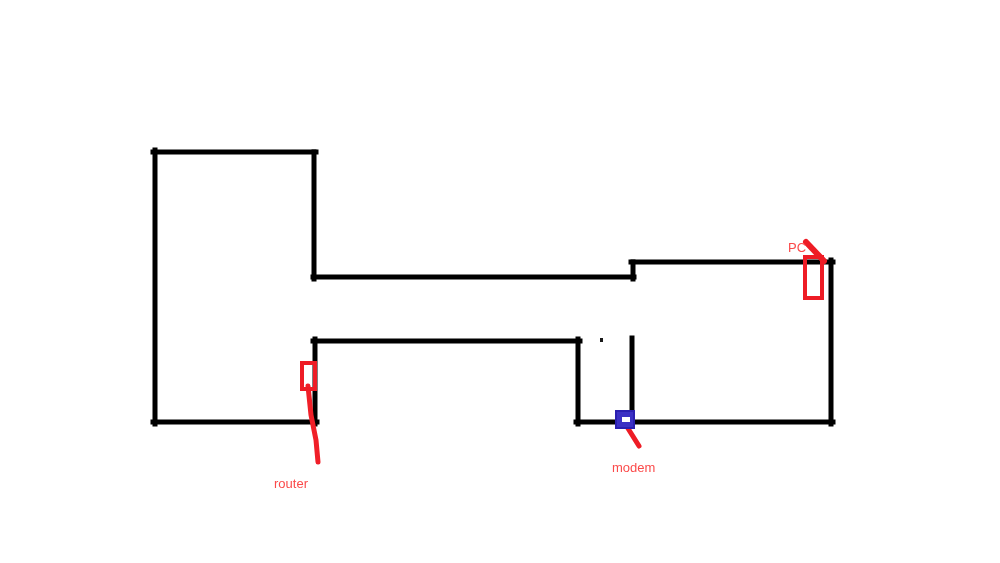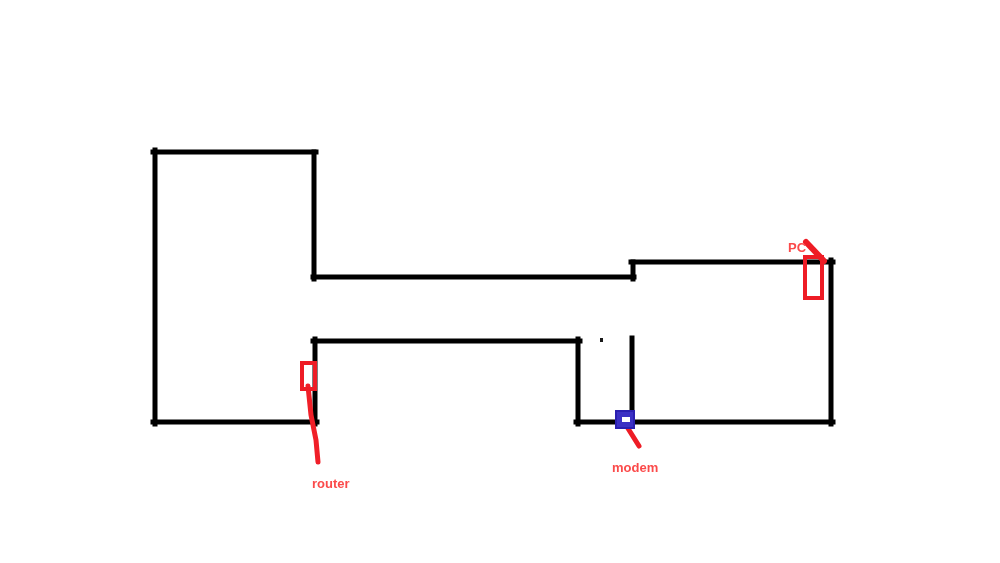--- a/index.html
+++ b/index.html
@@ -23,21 +23,21 @@
     position: absolute;
     left: 0;
     top: 0;
     width: 1000px;
     height: 563px;
     display: block;
   }
   .label-text {
     font-family: "Liberation Sans", sans-serif;
     font-size: 13px;
-    font-weight: 700;
+    font-weight: 400;
     white-space: nowrap;
   }
 </style>
 </head>
 <body>
 
 <div id="canvas-root">
 
   <svg id="floorplan-svg" viewBox="0 0 1000 563">
 
@@ -72,17 +72,17 @@
     <g>
       <line x1="624" y1="422" x2="639" y2="446" stroke="#ee1c25" stroke-width="5" stroke-linecap="round"></line>
       <rect x="616" y="411" width="18" height="17" fill="#3b30c4" stroke="#2a1fb0" stroke-width="2"></rect>
       <rect x="622" y="417" width="8" height="5" fill="#ffffff"></rect>
     </g>
 
   </svg>
 
   <div class="label-text" style="position:absolute; left:788px; top:240px; color:#fb4a4a;">PC</div>
 
-  <div class="label-text" style="position:absolute; left:274px; top:476px; color:#fb4a4a;margin-left:38px;">router</div>
+  <div class="label-text" style="position:absolute; left:274px; top:476px; color:#fb4a4a;">router</div>
 
   <div class="label-text" style="position:absolute; left:612px; top:444px; color:#fb4a4a;margin-top:16px;">modem</div>
 
 </div>
 
 </body></html>

